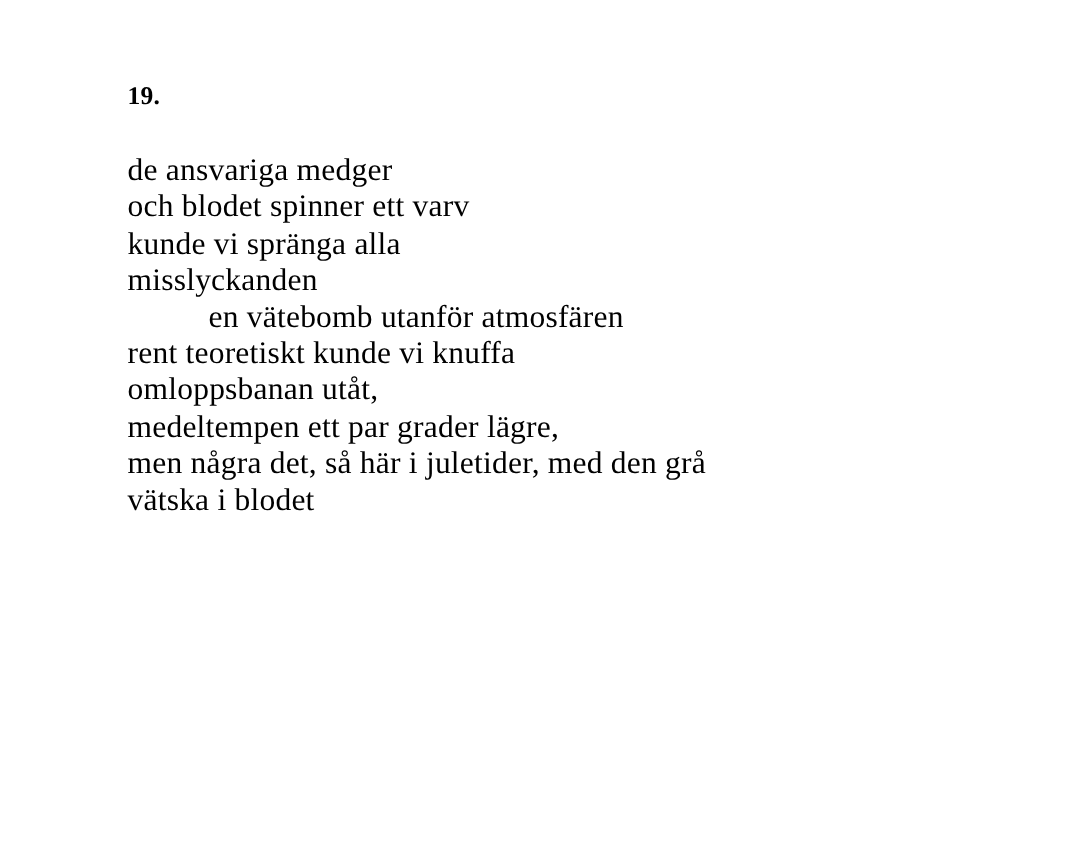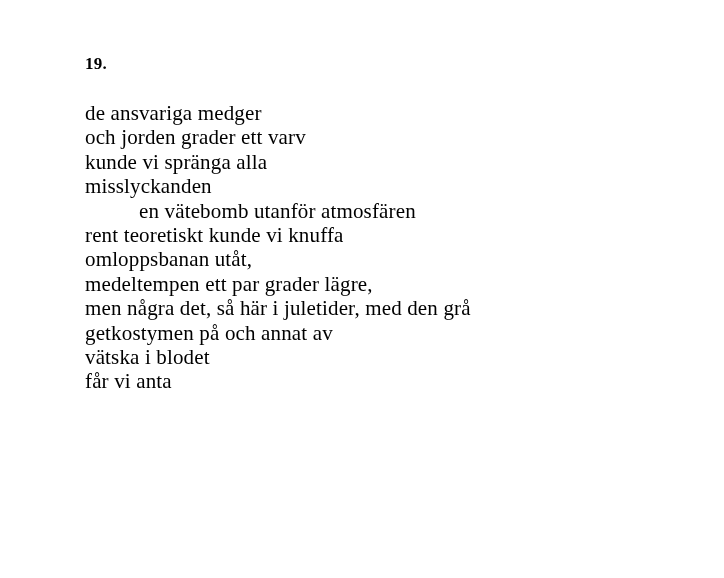--- a/index.html
+++ b/index.html
@@ -44,25 +44,23 @@
     padding-left: 54px;
   }
 </style>
 </head>
 <body>
 
 <div class="page">
   <div class="poem-number">19.</div>
   <div class="poem-body">
     <div class="line">de ansvariga medger</div>
-    <div class="line">och jorden grader ett varv</div>
+    <div class="line">och blodet spinner ett varv</div>
     <div class="line">kunde vi spränga alla</div>
     <div class="line">misslyckanden</div>
     <div class="line indent">en vätebomb utanför atmosfären</div>
     <div class="line">rent teoretiskt kunde vi knuffa</div>
     <div class="line">omloppsbanan utåt,</div>
     <div class="line">medeltempen ett par grader lägre,</div>
     <div class="line">men några det, så här i juletider, med den grå</div>
-    <div class="line">getkostymen på och annat av</div>
     <div class="line">vätska i blodet</div>
-    <div class="line">får vi anta</div>
   </div>
 </div>
 
 </body></html>

